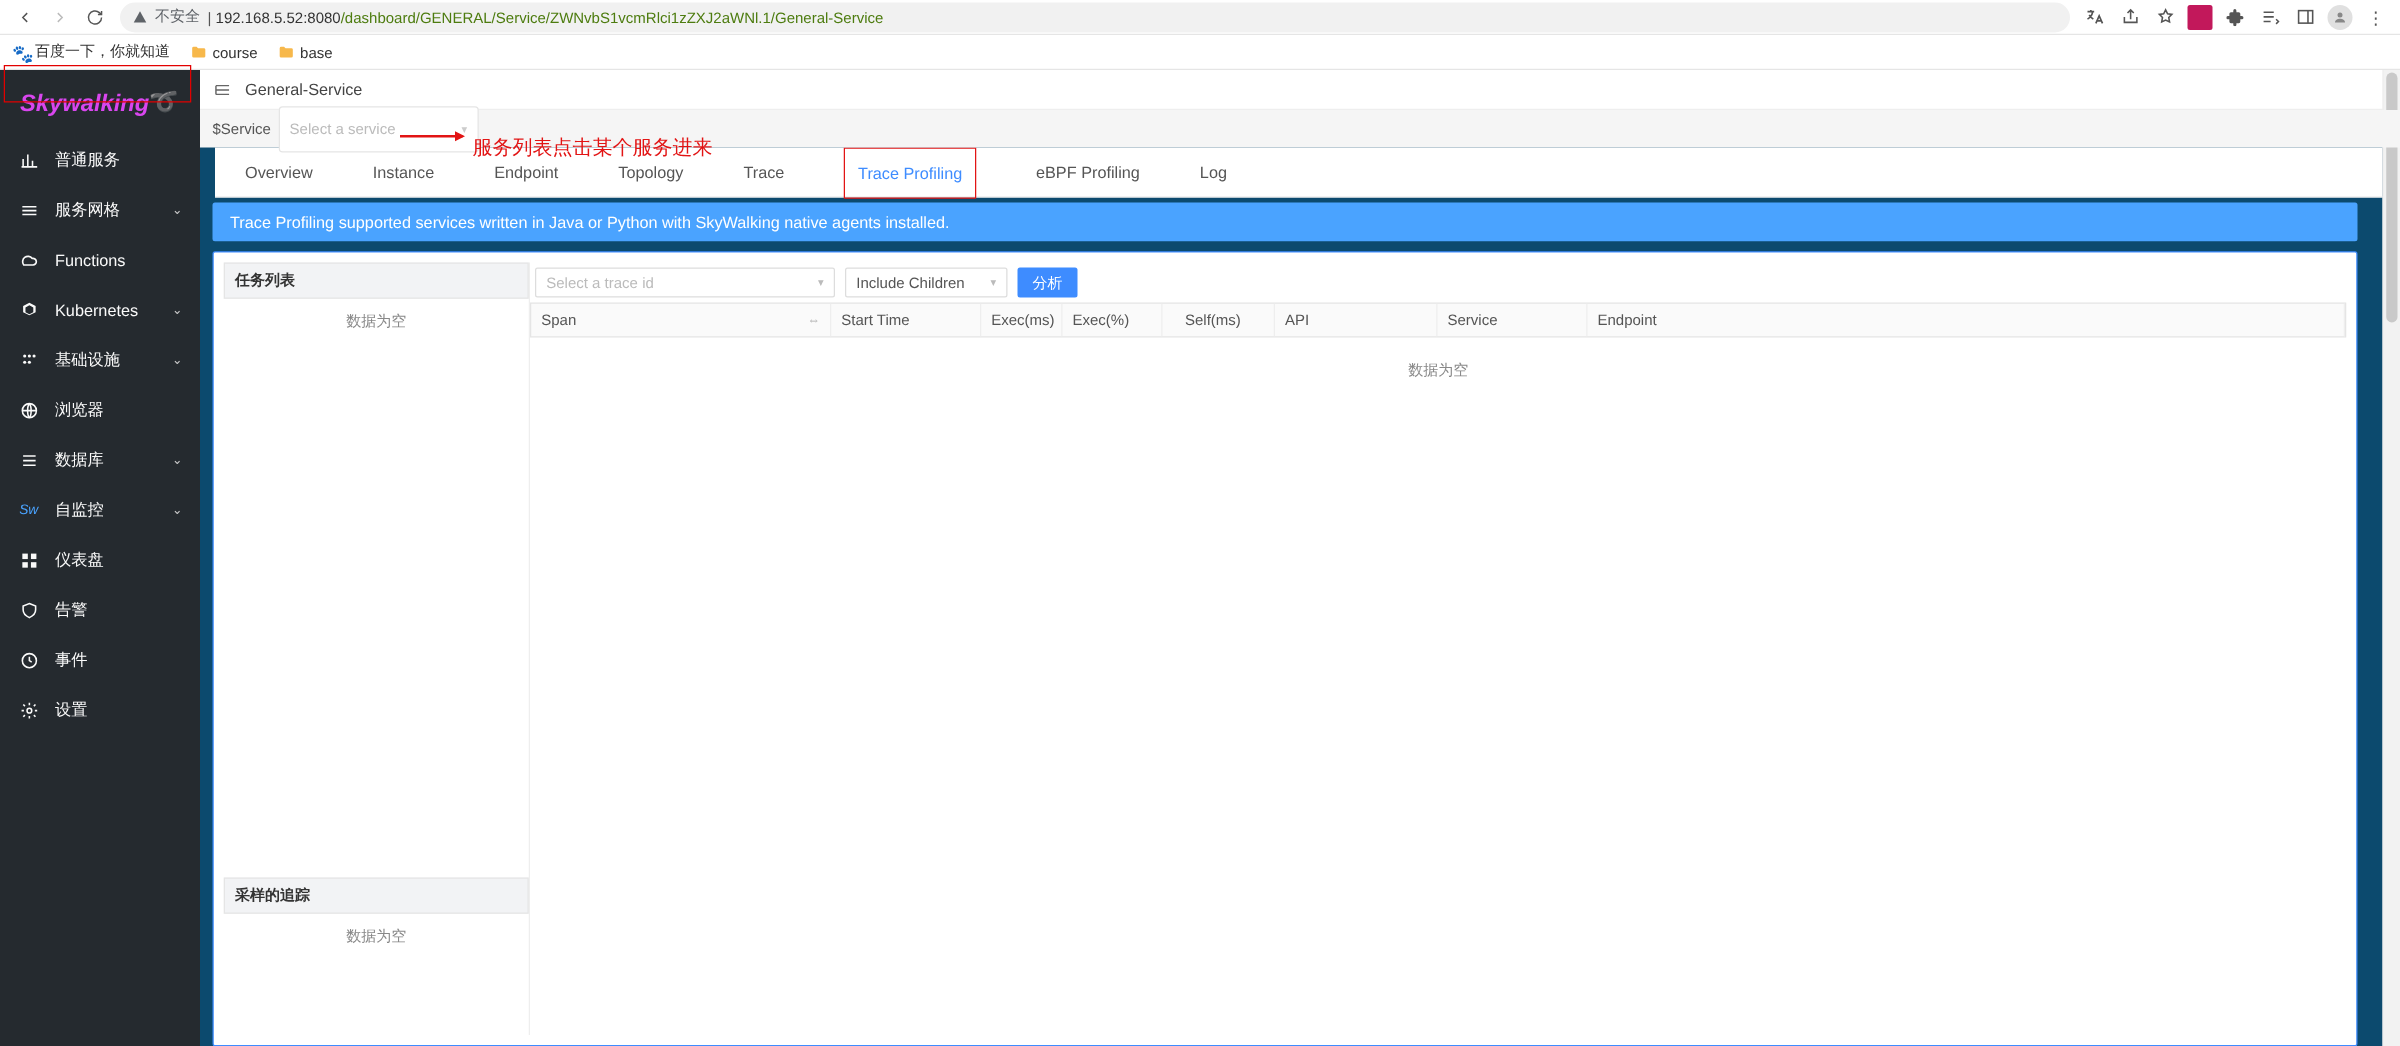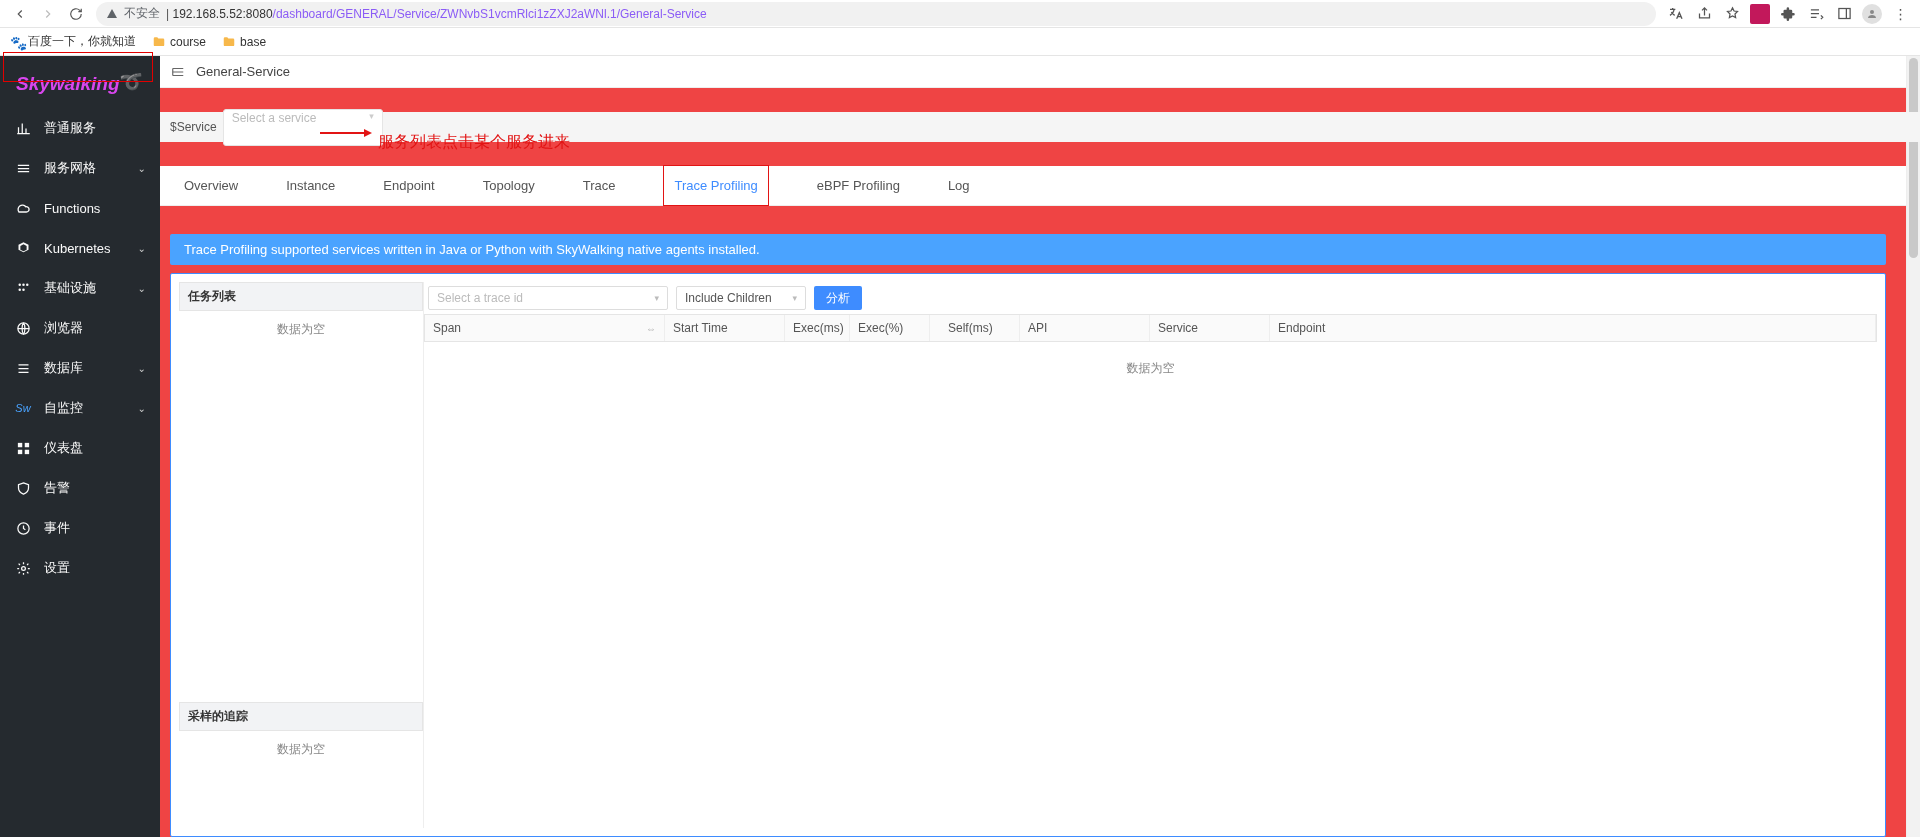--- a/index.html
+++ b/index.html
@@ -5,21 +5,21 @@
   * { box-sizing: border-box; margin: 0; padding: 0; }
   html, body { width: 1920px; height: 837px; font-family: Arial, "Microsoft YaHei", sans-serif; font-size: 13px; color: #333; background: #fff; overflow: hidden; }
 
   
   .chrome-toolbar { height: 28px; display: flex; align-items: center; padding: 0 6px; border-bottom: 1px solid #e5e5e5; background: #fff; }
   .chrome-nav-btn { width: 24px; height: 24px; display: flex; align-items: center; justify-content: center; color: #555; border-radius: 50%; margin: 0 2px; }
   .chrome-nav-btn.disabled { color: #bbb; }
   .chrome-url-box { flex: 1; height: 24px; background: #f1f1f1; border-radius: 12px; display: flex; align-items: center; padding: 0 10px; margin: 0 6px; color: #4a4a4a; font-size: 12px; }
   .chrome-url-box .warn-icon { margin-right: 6px; color: #5f6368; }
   .chrome-url-box .insecure { color: #5f6368; margin-right: 6px; }
-  .chrome-url-box .path { color: #8b5cf6; }
+  .chrome-url-box .path { color: #4d7c0f; }
   .chrome-right-icons { display: flex; align-items: center; gap: 8px; padding: 0 4px; }
   .chrome-right-icons span, .chrome-right-icons div { width: 20px; height: 20px; display: flex; align-items: center; justify-content: center; color: #555; }
   .ext-pink { width: 16px; height: 16px; background: #c2185b; border-radius: 2px; }
   .avatar-circle { width: 20px; height: 20px; border-radius: 50%; background: #e0e0e0; display: flex; align-items: center; justify-content: center; font-size: 11px; color: #555; }
   .vdots { font-size: 14px; letter-spacing: -1px; }
 
   .bookmarks-bar { height: 28px; display: flex; align-items: center; padding: 0 10px; border-bottom: 1px solid #e5e5e5; font-size: 12px; color: #333; gap: 16px; background: #fff; }
   .bookmark { display: flex; align-items: center; gap: 4px; }
   .bk-icon { width: 14px; height: 14px; display: inline-block; }
   .bk-paw { color: #1e66d0; font-size: 14px; }
@@ -29,40 +29,40 @@
   .app { display: flex; height: calc(837px - 56px); }
   .sidebar { width: 160px; background: #252a2f; color: #ddd; display: flex; flex-direction: column; padding-top: 4px; }
   .logo { height: 48px; display: flex; align-items: center; padding-left: 16px; color: #d946ef; font-size: 19px; font-weight: 600; font-style: italic; }
   .logo .wave { font-style: normal; display: inline-block; transform: translateY(-2px) rotate(-8deg); }
   .nav-item { height: 40px; display: flex; align-items: center; padding: 0 14px; font-size: 13px; color: #fafafa; position: relative; }
   .nav-item .nav-icon { width: 18px; margin-right: 12px; display: flex; align-items: center; justify-content: center; color: #fafafa; font-size: 15px; }
   .nav-item .chev { margin-left: auto; color: #ccc; font-size: 10px; }
   .nav-item.selected { }
   .red-box { position: absolute; border: 1.5px solid #e20000; pointer-events: none; }
 
-  .main { flex: 1; display: flex; flex-direction: column; background: #ef4444; position: relative; gap: 24px; }
+  .main { flex: 1; display: flex; flex-direction: column; background: #0c4a6e; position: relative; }
   .main-scroll { position: absolute; right: 0; top: 0; width: 14px; height: 100%; background: #f2f2f2; border-left: 1px solid #eee; }
   .main-scroll .thumb { position: absolute; left: 2px; right: 2px; top: 2px; height: 200px; background: #c9c9c9; border-radius: 5px; }
 
   .top-bar { height: 32px; background: #fff; border-bottom: 1px solid #eee; display: flex; align-items: center; padding: 0 10px; font-size: 13px; color: #444; }
   .top-bar .hamb { margin-right: 10px; color: #666; }
   .top-bar .title { font-weight: 400; }
   .top-bar .right { margin-left: auto; display: flex; align-items: center; gap: 14px; color: #444; font-size: 12px; padding-right: 20px; }
   .top-bar .refresh { font-size: 14px; }
   .toggle { width: 34px; height: 18px; background: #bbb; border-radius: 9px; position: relative; }
   .toggle .knob { width: 16px; height: 16px; background: #fff; border-radius: 50%; position: absolute; top: 1px; right: 1px; display:flex; align-items:center; justify-content:center; font-size:9px; color:#999; }
 
   .service-bar { height: 30px; background: #f5f5f5; display: flex; align-items: center; padding: 0 10px; font-size: 12px; color: #555; position: relative; }
-  .service-bar .select { margin-left: 6px; width: 160px; height: 37px; background: #fff; border: 1px solid #e5e5e5; border-radius: 3px; display: flex; padding: 1px 8px; color: #bbb; font-size: 12px; }
+  .service-bar .select { margin-left: 6px; width: 160px; height: 37px; background: #fff; border: 1px solid #e5e5e5; border-radius: 3px; display: flex; align-items: center; padding: 1px 8px; color: #bbb; font-size: 12px; }
   .service-bar .select .chev { margin-left: auto; font-size: 9px; color: #ccc; }
   .service-bar .annot { position: absolute; left: 218px; top: 20px; color: #e21414; font-size: 16px; font-weight: 500; }
   .arrow-annot { position: absolute; left: 160px; top: 20px; width: 50px; height: 2px; background: #e21414; }
   .arrow-annot::after { content: ""; position: absolute; right: -2px; top: -3px; border-left: 8px solid #e21414; border-top: 4px solid transparent; border-bottom: 4px solid transparent; }
 
-  .tabs { height: 40px; display: flex; align-items: center; background: #fff; padding-left: 24px; gap: 48px; border-bottom: 1px solid #eee; margin-right: 14px; }
+  .tabs { height: 40px; display: flex; background: #fff; padding-left: 24px; gap: 48px; border-bottom: 1px solid #eee; margin-right: 14px; margin-left: 12px; }
   .tab { font-size: 13px; color: #555; height: 100%; display: flex; align-items: center; }
   .tab.active { color: #3e8cff; border: 1px solid #e21414; padding: 4px 10px; height: 41px; }
 
   .content { flex: 1; display: flex; flex-direction: column; padding: 4px 20px 0 10px; margin-right: 14px; }
   .info-banner { background: #4aa3ff; color: #fff; padding: 8px 14px; font-size: 13px; border-radius: 2px; margin-bottom: 8px; }
 
   .profiling-box { border: 1px solid #3e8cff; border-radius: 2px; flex: 1; display: flex; flex-direction: column; padding: 8px; background: #fff; }
   .search-row { display: flex; align-items: center; gap: 8px; margin-bottom: 8px; font-size: 12px; }
   .search-row .lbl { color: #888; }
   .input-box { width: 220px; height: 24px; border: 1px solid #ddd; border-radius: 2px; padding: 0 8px; display: flex; align-items: center; color: #444; }

